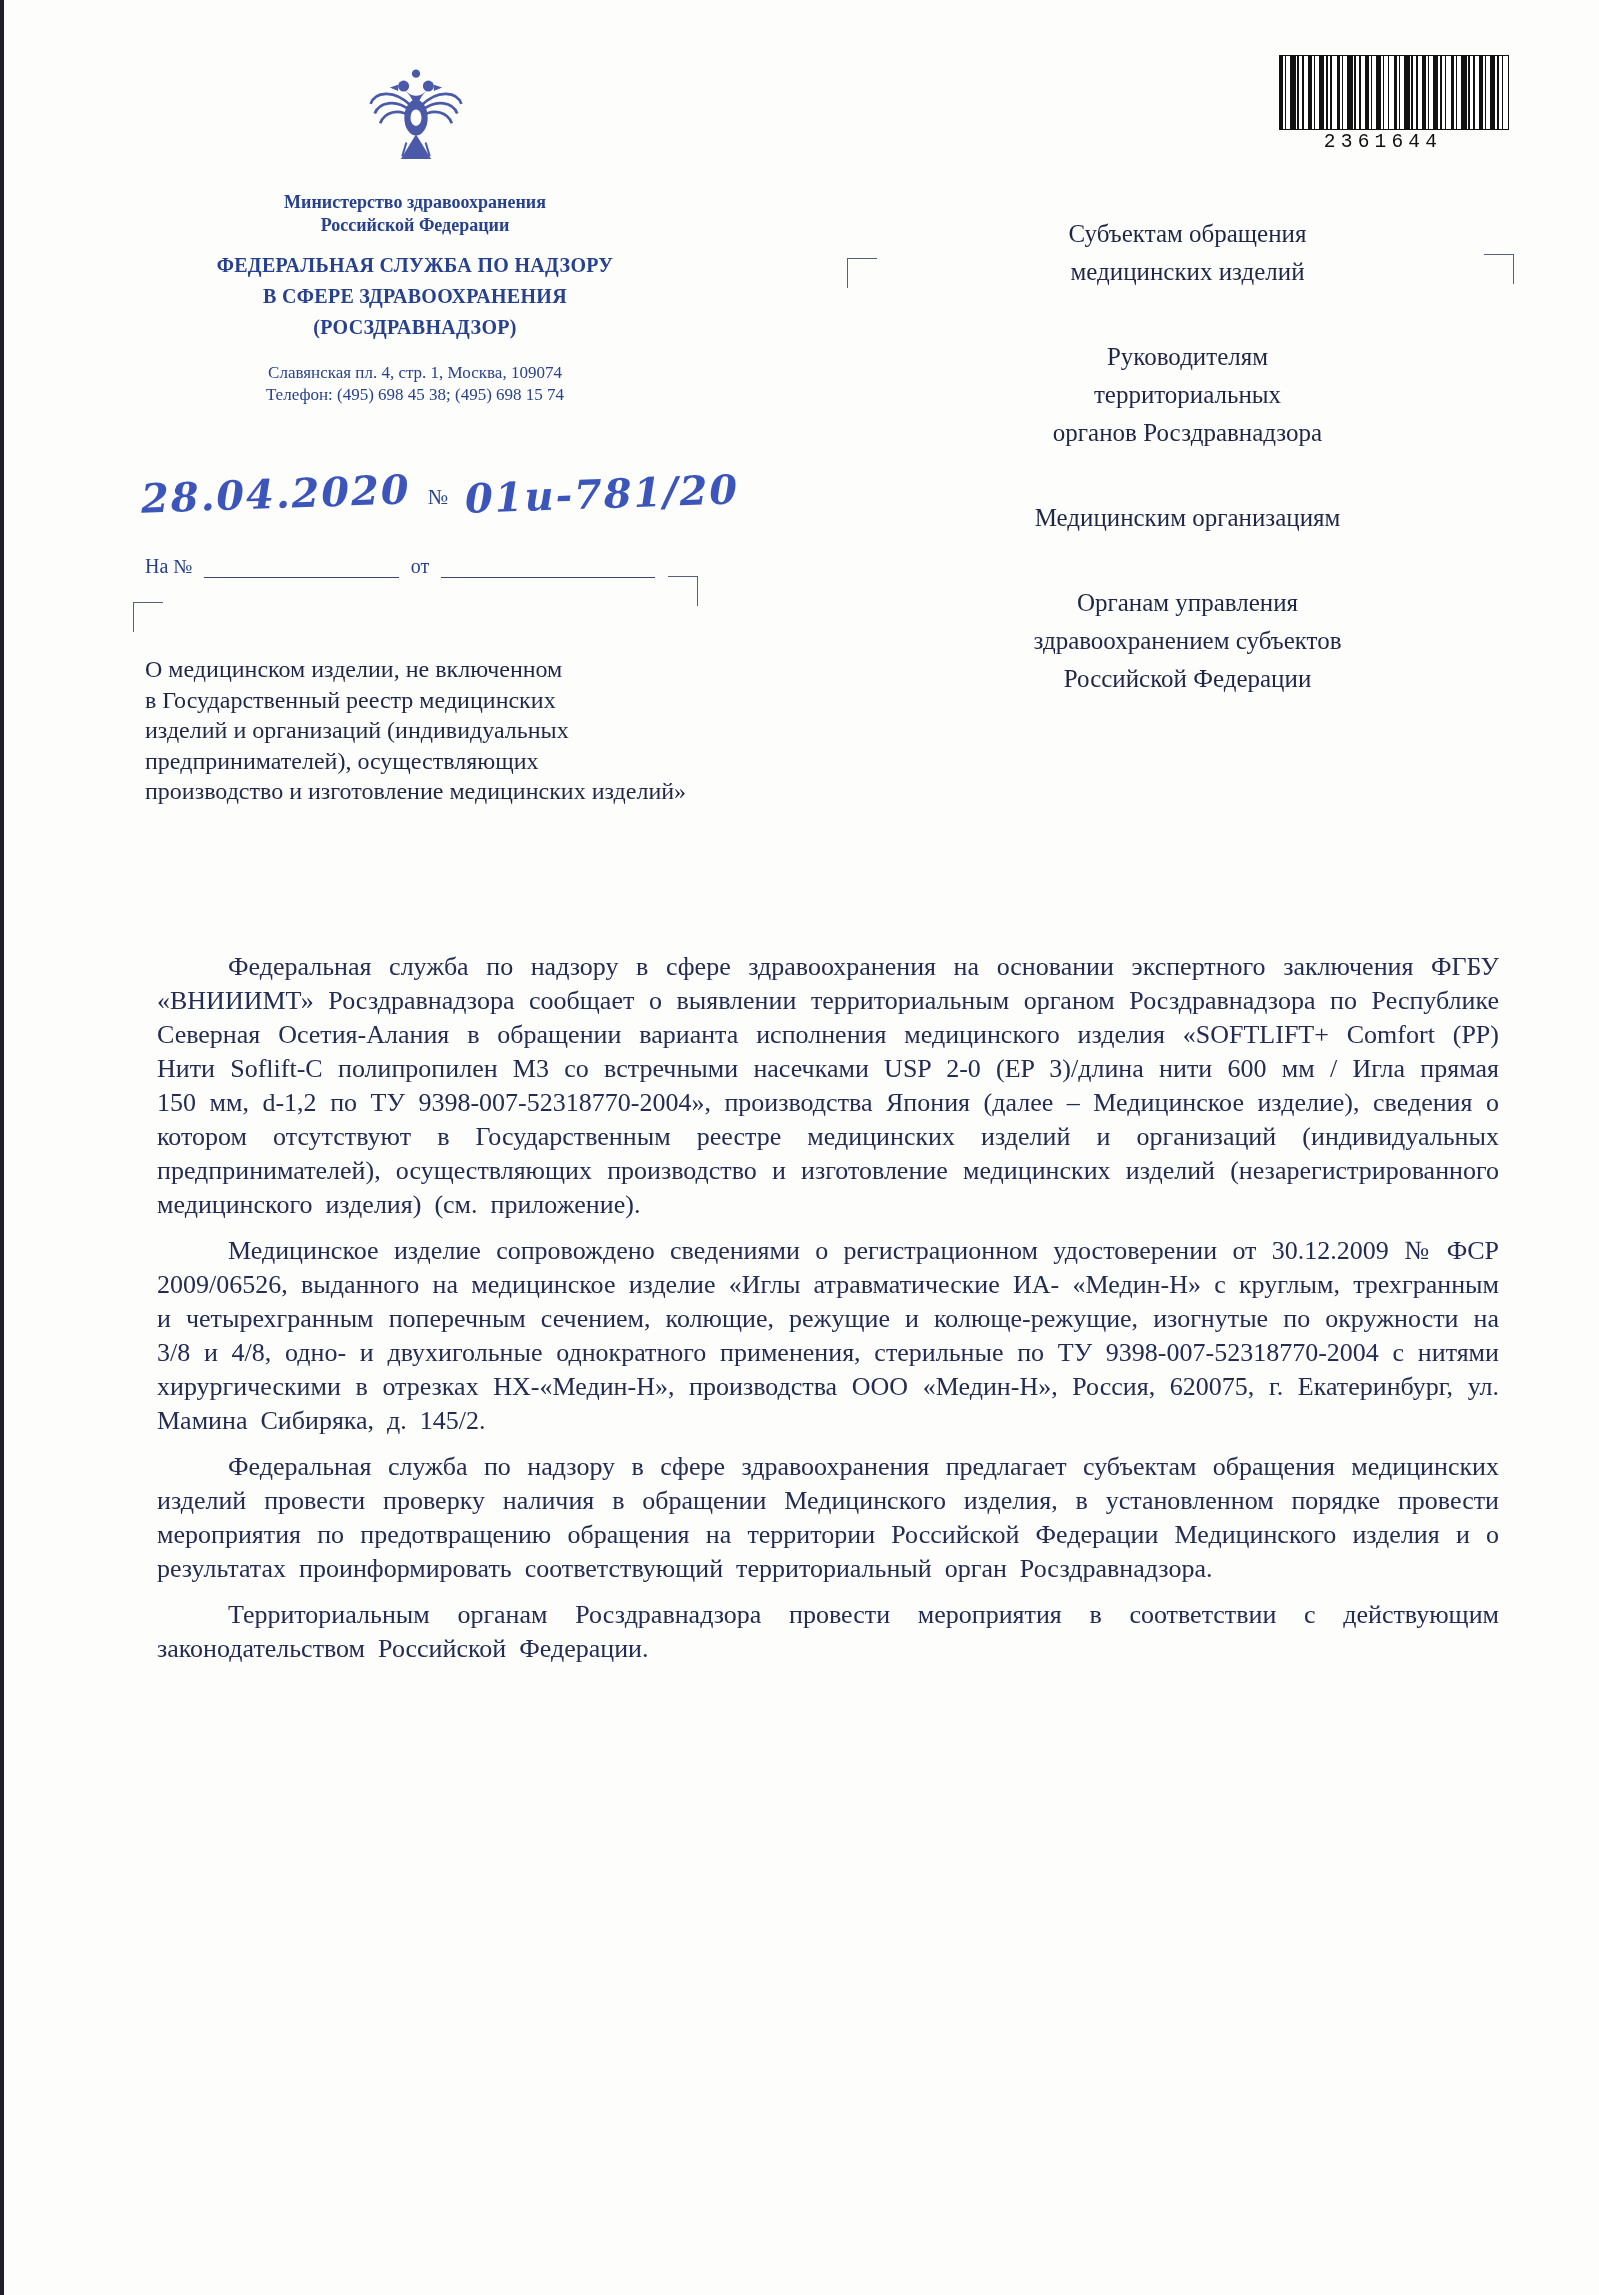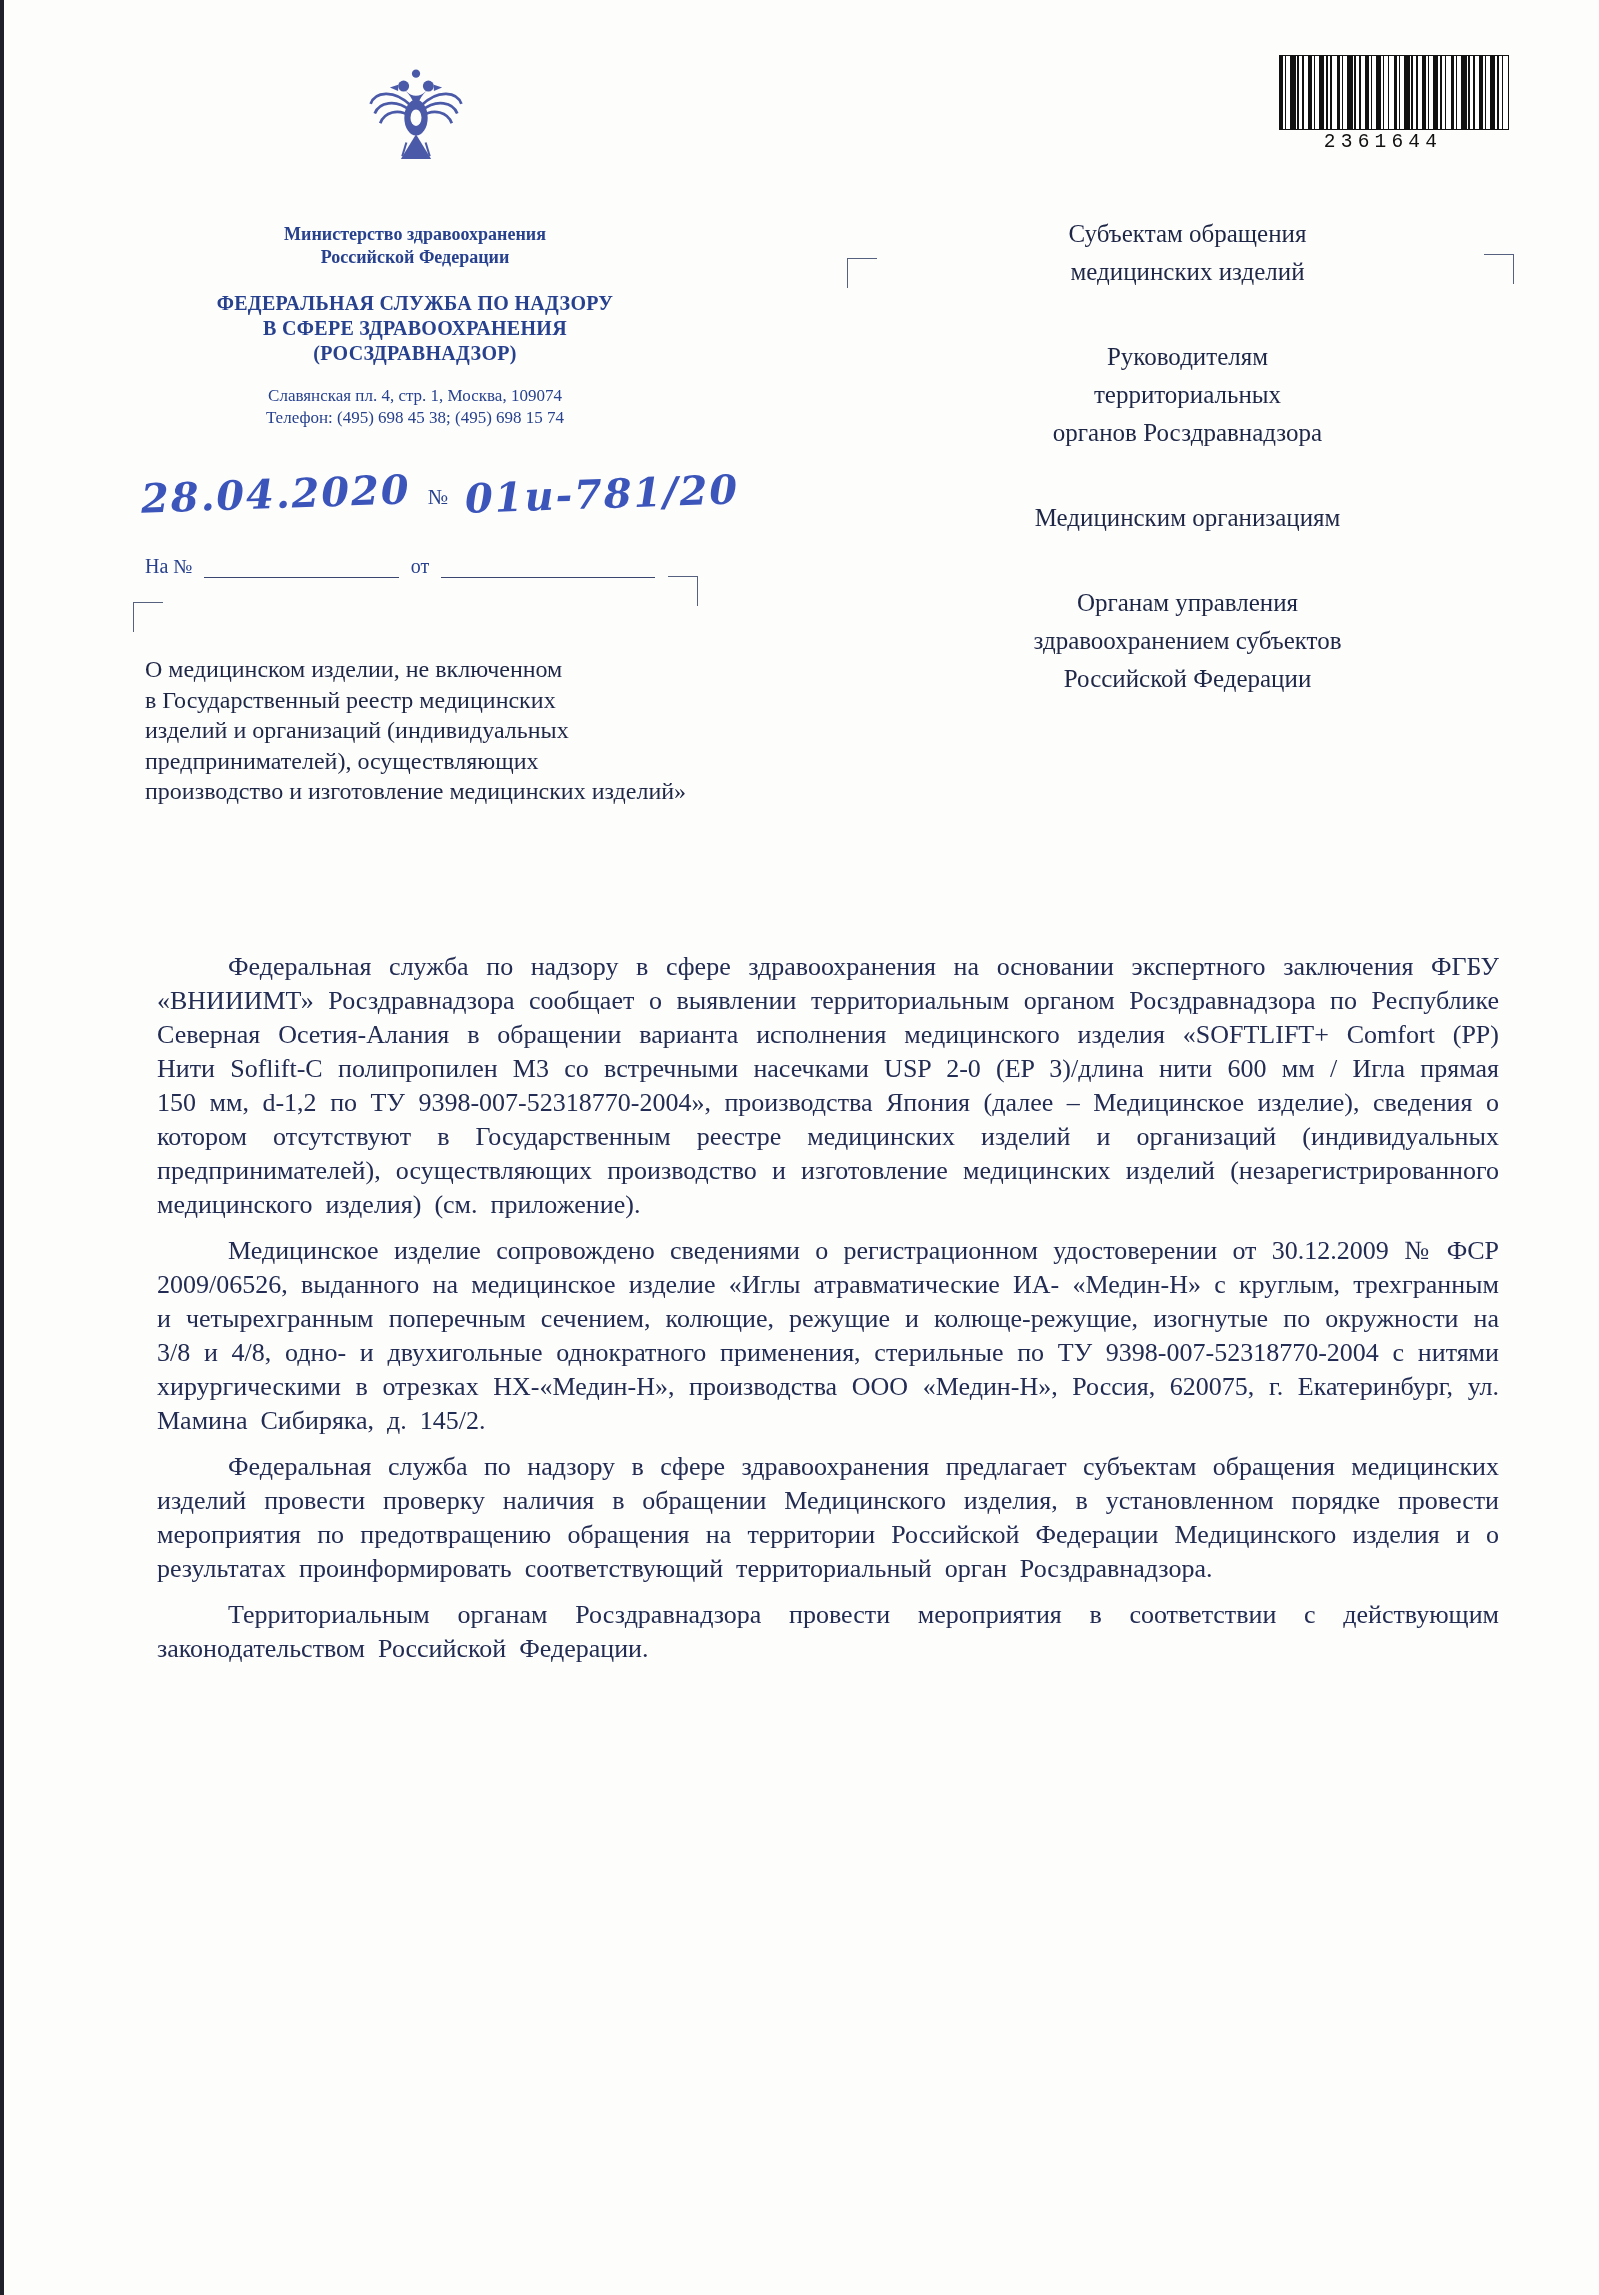--- a/index.html
+++ b/index.html
@@ -15,22 +15,22 @@
   .pre { white-space:pre-line; }
 
   
   .scan-edge { position:absolute; left:0; top:0; width:3.9px; height:100%; background:#20202a; }
 
   
   .emblem { position:absolute; left:361px; top:57px; width:110px; height:120px; }
 
   
   .sender { position:absolute; left:123px; top:191px; width:584px; text-align:center; color:#27418e; }
-  .ministry { font-weight:bold; font-size:18px; line-height:23.4px;margin-top:32px; }
-  .service  { font-weight:bold; font-size:20px; line-height:25px; margin-top:21px; letter-spacing:0.3px;text-align:center; }
+  .ministry { font-weight:bold; font-size:18px; line-height:23.4px; }
+  .service  { font-weight:bold; font-size:20px; line-height:31px; margin-top:12px; letter-spacing:0.3px;text-align:center; }
   .addr     { font-size:17px; line-height:22px; margin-top:0; }
   .addr.first { margin-top:19.5px; }
 
   
   .barcode-wrap { position:absolute; left:1279px; top:55px; width:208px; text-align:center; }
   .barcode {
     width:228px; height:73px;
     background:repeating-linear-gradient(90deg,
       #111 0 3.2px, #fff 3.2px 5.2px,
       #111 5.2px 6.5px, #fff 6.5px 10.4px,

